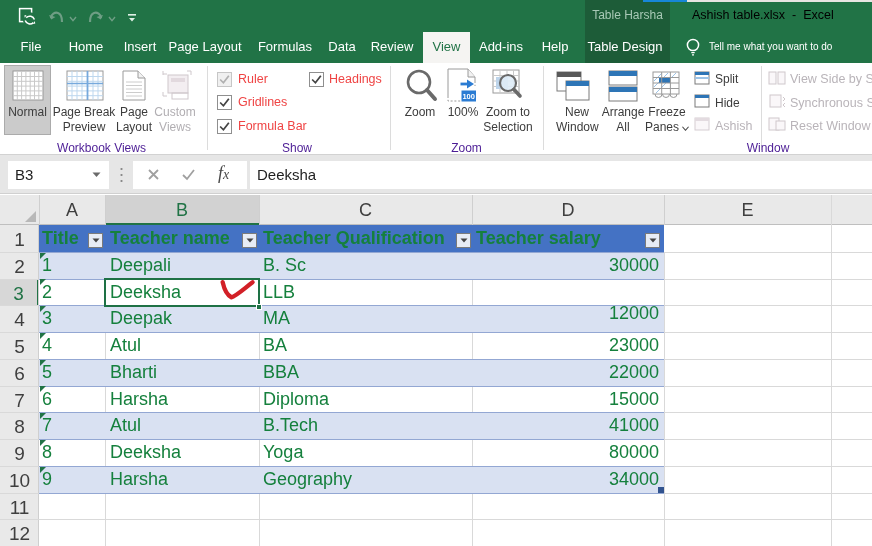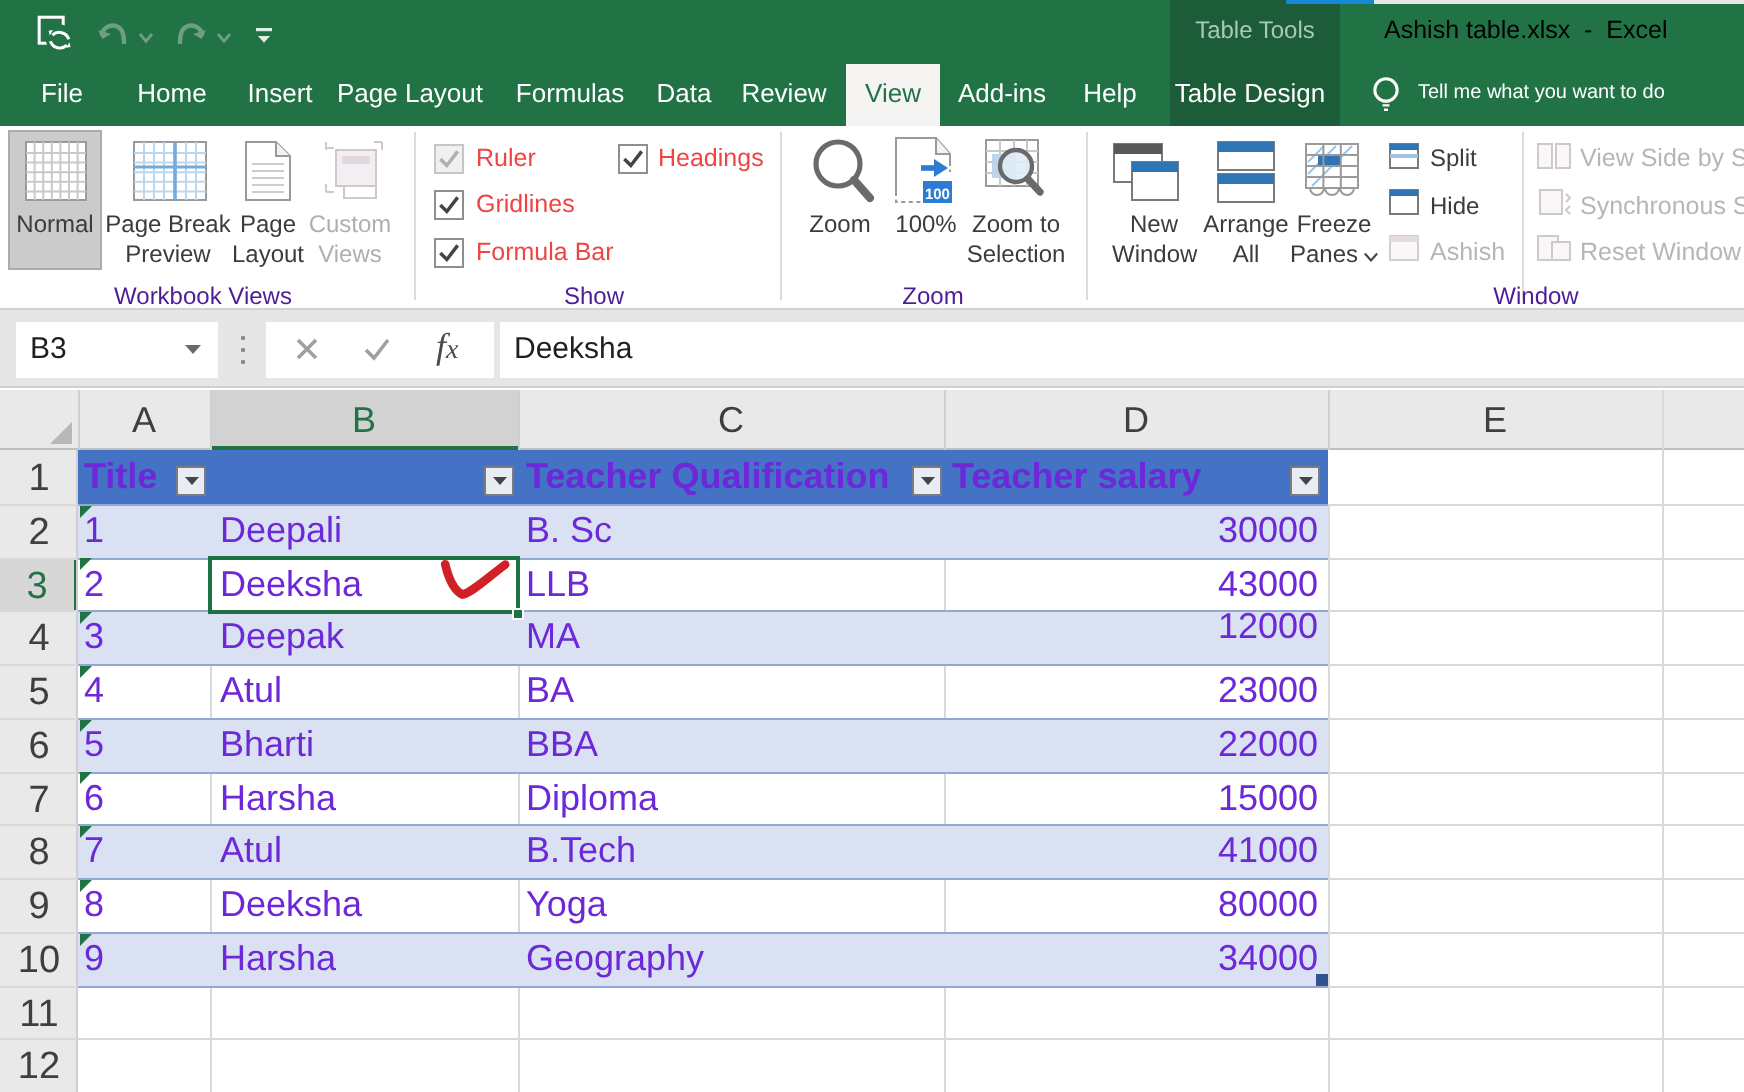--- a/index.html
+++ b/index.html
@@ -29,21 +29,21 @@
 #fbar{left:0;top:155px;width:872px;height:39px;background:#e6e6e6;border-bottom:1px solid #d0d0d0}
 .wbox{position:absolute;top:6px;height:28px;background:#fff}
 
 #sheet{left:0;top:195px;width:872px;height:351px;background:#fff}
 #chead{left:0;top:0;width:872px;height:30px;background:#e9e9e9;border-bottom:1px solid #bfbfbf}
 .ch{position:absolute;top:0;height:29px;line-height:31px;text-align:center;font-size:18px;color:#3f3f3f}
 .rh{position:absolute;left:0;width:39px;text-align:center;font-size:19px;color:#3f3f3f;background:#e9e9e9;height:26.75px;line-height:30px}
 .gvl{position:absolute;width:1px;background:#d9d9d9}
 .ghl{position:absolute;left:0;width:872px;height:1px;background:#d9d9d9}
 .band{position:absolute;left:39px;width:625px;background:#d9e1f2;height:27.75px;border-top:1px solid #93a7d3;border-bottom:1px solid #93a7d3}
-.cell{position:absolute;font-size:18px;color:#6d28d9;white-space:nowrap;height:26.75px;line-height:26.75px}
+.cell{position:absolute;font-size:18px;color:#15803d;white-space:nowrap;height:26.75px;line-height:26.75px}
 .num{text-align:right}
 .tri{position:absolute;width:0;height:0;border-top:6px solid #217346;border-right:6px solid transparent}
 .fbtn{position:absolute;width:15px;height:15px;background:#e7ecf5;border:1px solid #7b7b7b;text-align:center}
 .fbtn svg{display:block;margin:4px auto 0}
 </style></head><body>
 <div id="app">
 
 <div class="a" id="tbar"></div>
 <div class="a" id="dk"></div>
 <div class="a" id="blu"></div>
@@ -69,21 +69,21 @@
  <path d="M17 5 L14.8 9.5 L10.5 7z" fill="#6f9e85"></path>
 </svg>
 <svg class="a" style="left:108px;top:16px" width="8" height="6" viewBox="0 0 8 6">
       <path d="M1 1 L4 4.6 L7 1" fill="none" stroke="#6f9e85" stroke-width="1.4"></path>
     </svg>
 <svg class="a" style="left:127px;top:13px" width="10" height="10" viewBox="0 0 10 10">
  <rect x="1" y="1" width="8" height="1.6" fill="#dff0e6"></rect>
       <path d="M2 5 L5 8.4 L8 5z" fill="#dff0e6"></path>
 </svg>
 
-<div class="a tt" style="left:585px;top:8px;width:85px;text-align:center">Table Tools</div>
+<div class="a tt" style="left:585px;top:8px;width:85px;text-align:center">Table Harsha</div>
 <div class="a ttl" style="left:692px;top:8px;width:140px;text-align:center">Ashish table.xlsx&nbsp;&nbsp;-&nbsp;&nbsp;Excel</div>
 
 <div class="tab" style="left:31px">File</div>
 <div class="tab" style="left:86px">Home</div>
 <div class="tab" style="left:140px">Insert</div>
 <div class="tab" style="left:205px">Page Layout</div>
 <div class="tab" style="left:285px">Formulas</div>
 <div class="tab" style="left:342px">Data</div>
 <div class="tab" style="left:392px">Review</div>
 <div class="a" id="vtab">View</div>
@@ -334,20 +334,21 @@
  <div class="gvl" style="left:831px;top:0px;height:351px"></div>
 
  <div class="band" style="top:56.75px"></div>
  <div class="band" style="top:110.25px"></div>
  <div class="band" style="top:163.75px"></div>
  <div class="band" style="top:217.25px"></div>
  <div class="band" style="top:270.75px"></div>
 
  <div class="a" style="left:39px;top:30px;width:625px;height:26.75px;background:#4472c4"></div>
  <div class="cell" style="left:42px;top:30px;font-weight:bold">Title</div>
+ <div class="cell" style="left:110px;top:30px;font-weight:bold">Teacher name</div>
  <div class="cell" style="left:263px;top:30px;font-weight:bold">Teacher Qualification</div>
  <div class="cell" style="left:476px;top:30px;font-weight:bold">Teacher salary</div>
  <div class="fbtn" style="left:88px;top:38px">
         <svg width="8" height="5" viewBox="0 0 8 5">
           <path d="M0.5 0.5 L4 4.5 L7.5 0.5" fill="#444"></path>
         </svg>
       </div>
  <div class="fbtn" style="left:242px;top:38px">
         <svg width="8" height="5" viewBox="0 0 8 5">
           <path d="M0.5 0.5 L4 4.5 L7.5 0.5" fill="#444"></path>
@@ -364,21 +365,20 @@
         </svg>
       </div>
 
  <div class="cell" style="left:42px;top:56.75px">1</div>
       <div class="cell" style="left:110px;top:56.75px">Deepali</div>
       <div class="cell" style="left:263px;top:56.75px">B. Sc</div>
       <div class="cell num" style="left:560px;top:56.75px;width:99px">30000</div>
  <div class="cell" style="left:42px;top:83.5px">2</div>
       <div class="cell" style="left:110px;top:83.5px">Deeksha</div>
       <div class="cell" style="left:263px;top:83.5px">LLB</div>
-      <div class="cell num" style="left:560px;top:83.5px;width:99px">43000</div>
  <div class="cell" style="left:42px;top:110.25px">3</div>
       <div class="cell" style="left:110px;top:110.25px">Deepak</div>
       <div class="cell" style="left:263px;top:110.25px">MA</div>
       <div class="cell num" style="left:560px;top:105px;width:99px">12000</div>
  <div class="cell" style="left:42px;top:137px">4</div>
       <div class="cell" style="left:110px;top:137px">Atul</div>
       <div class="cell" style="left:263px;top:137px">BA</div>
       <div class="cell num" style="left:560px;top:137px;width:99px">23000</div>
  <div class="cell" style="left:42px;top:163.75px">5</div>
       <div class="cell" style="left:110px;top:163.75px">Bharti</div>

